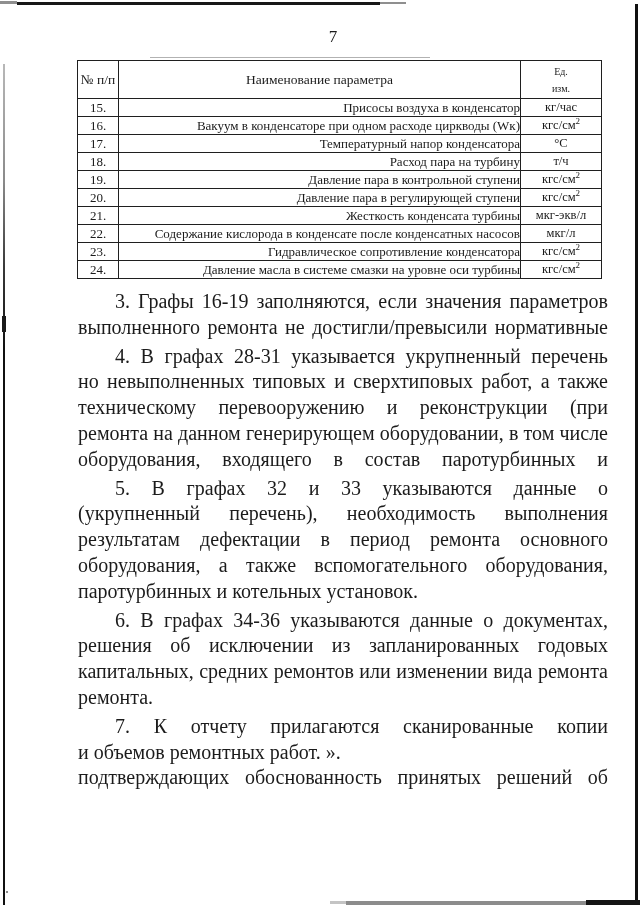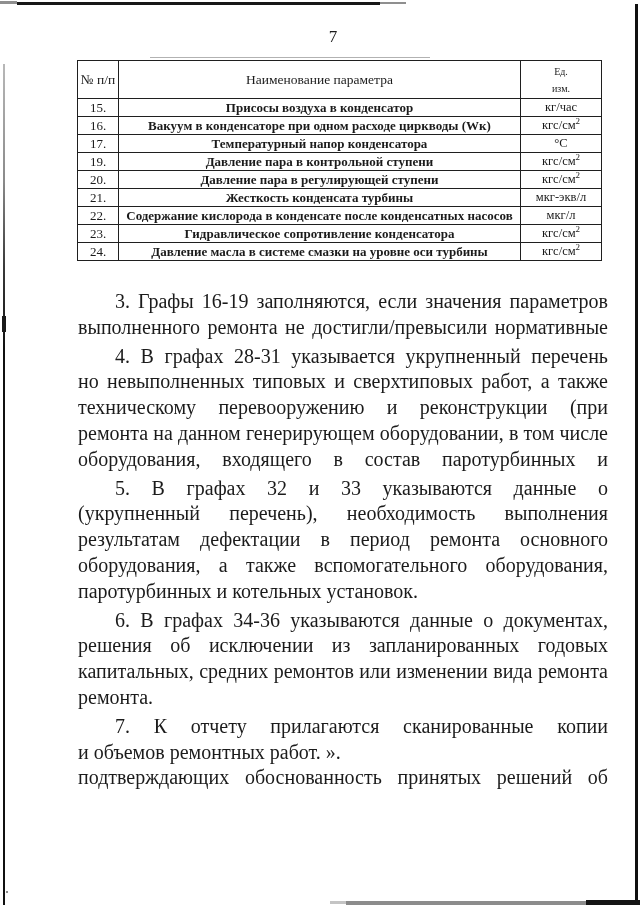--- a/index.html
+++ b/index.html
@@ -62,21 +62,21 @@
   }
   table.param-table thead th {
     height: 37px;
     font-weight: normal;
     text-align: center;
     font-size: 13.5px;
   }
   table.param-table thead .unit-head { line-height: 17px; font-size: 10px; }
   table.param-table tbody td { height: 17px; }
   td.cell-num  { text-align: center; }
-  td.cell-name { text-align: center; padding-left: 8px; font-weight: bold; }
+  td.cell-name { text-align: right; padding-left: 8px; }
   td.cell-unit { text-align: center; font-size: 12.5px; margin-top: 48px; }
   td.cell-unit sup { font-size: 9px; line-height: 0; }
 
   
   .text-block {
     position: absolute;
     left: 78px; top: 289px; width: 530px;
     font-size: 20px;
     line-height: 25.8px;
   }
@@ -137,20 +137,25 @@
             <td class="cell-num">16.</td>
             <td class="cell-name">Вакуум в конденсаторе при одном расходе циркводы (Wк)</td>
             <td class="cell-unit">кгс/см<sup>2</sup></td>
           </tr>
           <tr>
             <td class="cell-num">17.</td>
             <td class="cell-name">Температурный напор конденсатора</td>
             <td class="cell-unit">°С</td>
           </tr>
           <tr>
+            <td class="cell-num">18.</td>
+            <td class="cell-name">Расход пара на турбину</td>
+            <td class="cell-unit">т/ч</td>
+          </tr>
+          <tr>
             <td class="cell-num">19.</td>
             <td class="cell-name">Давление пара в контрольной ступени</td>
             <td class="cell-unit">кгс/см<sup>2</sup></td>
           </tr>
           <tr>
             <td class="cell-num">20.</td>
             <td class="cell-name">Давление пара в регулирующей ступени</td>
             <td class="cell-unit">кгс/см<sup>2</sup></td>
           </tr>
           <tr>

